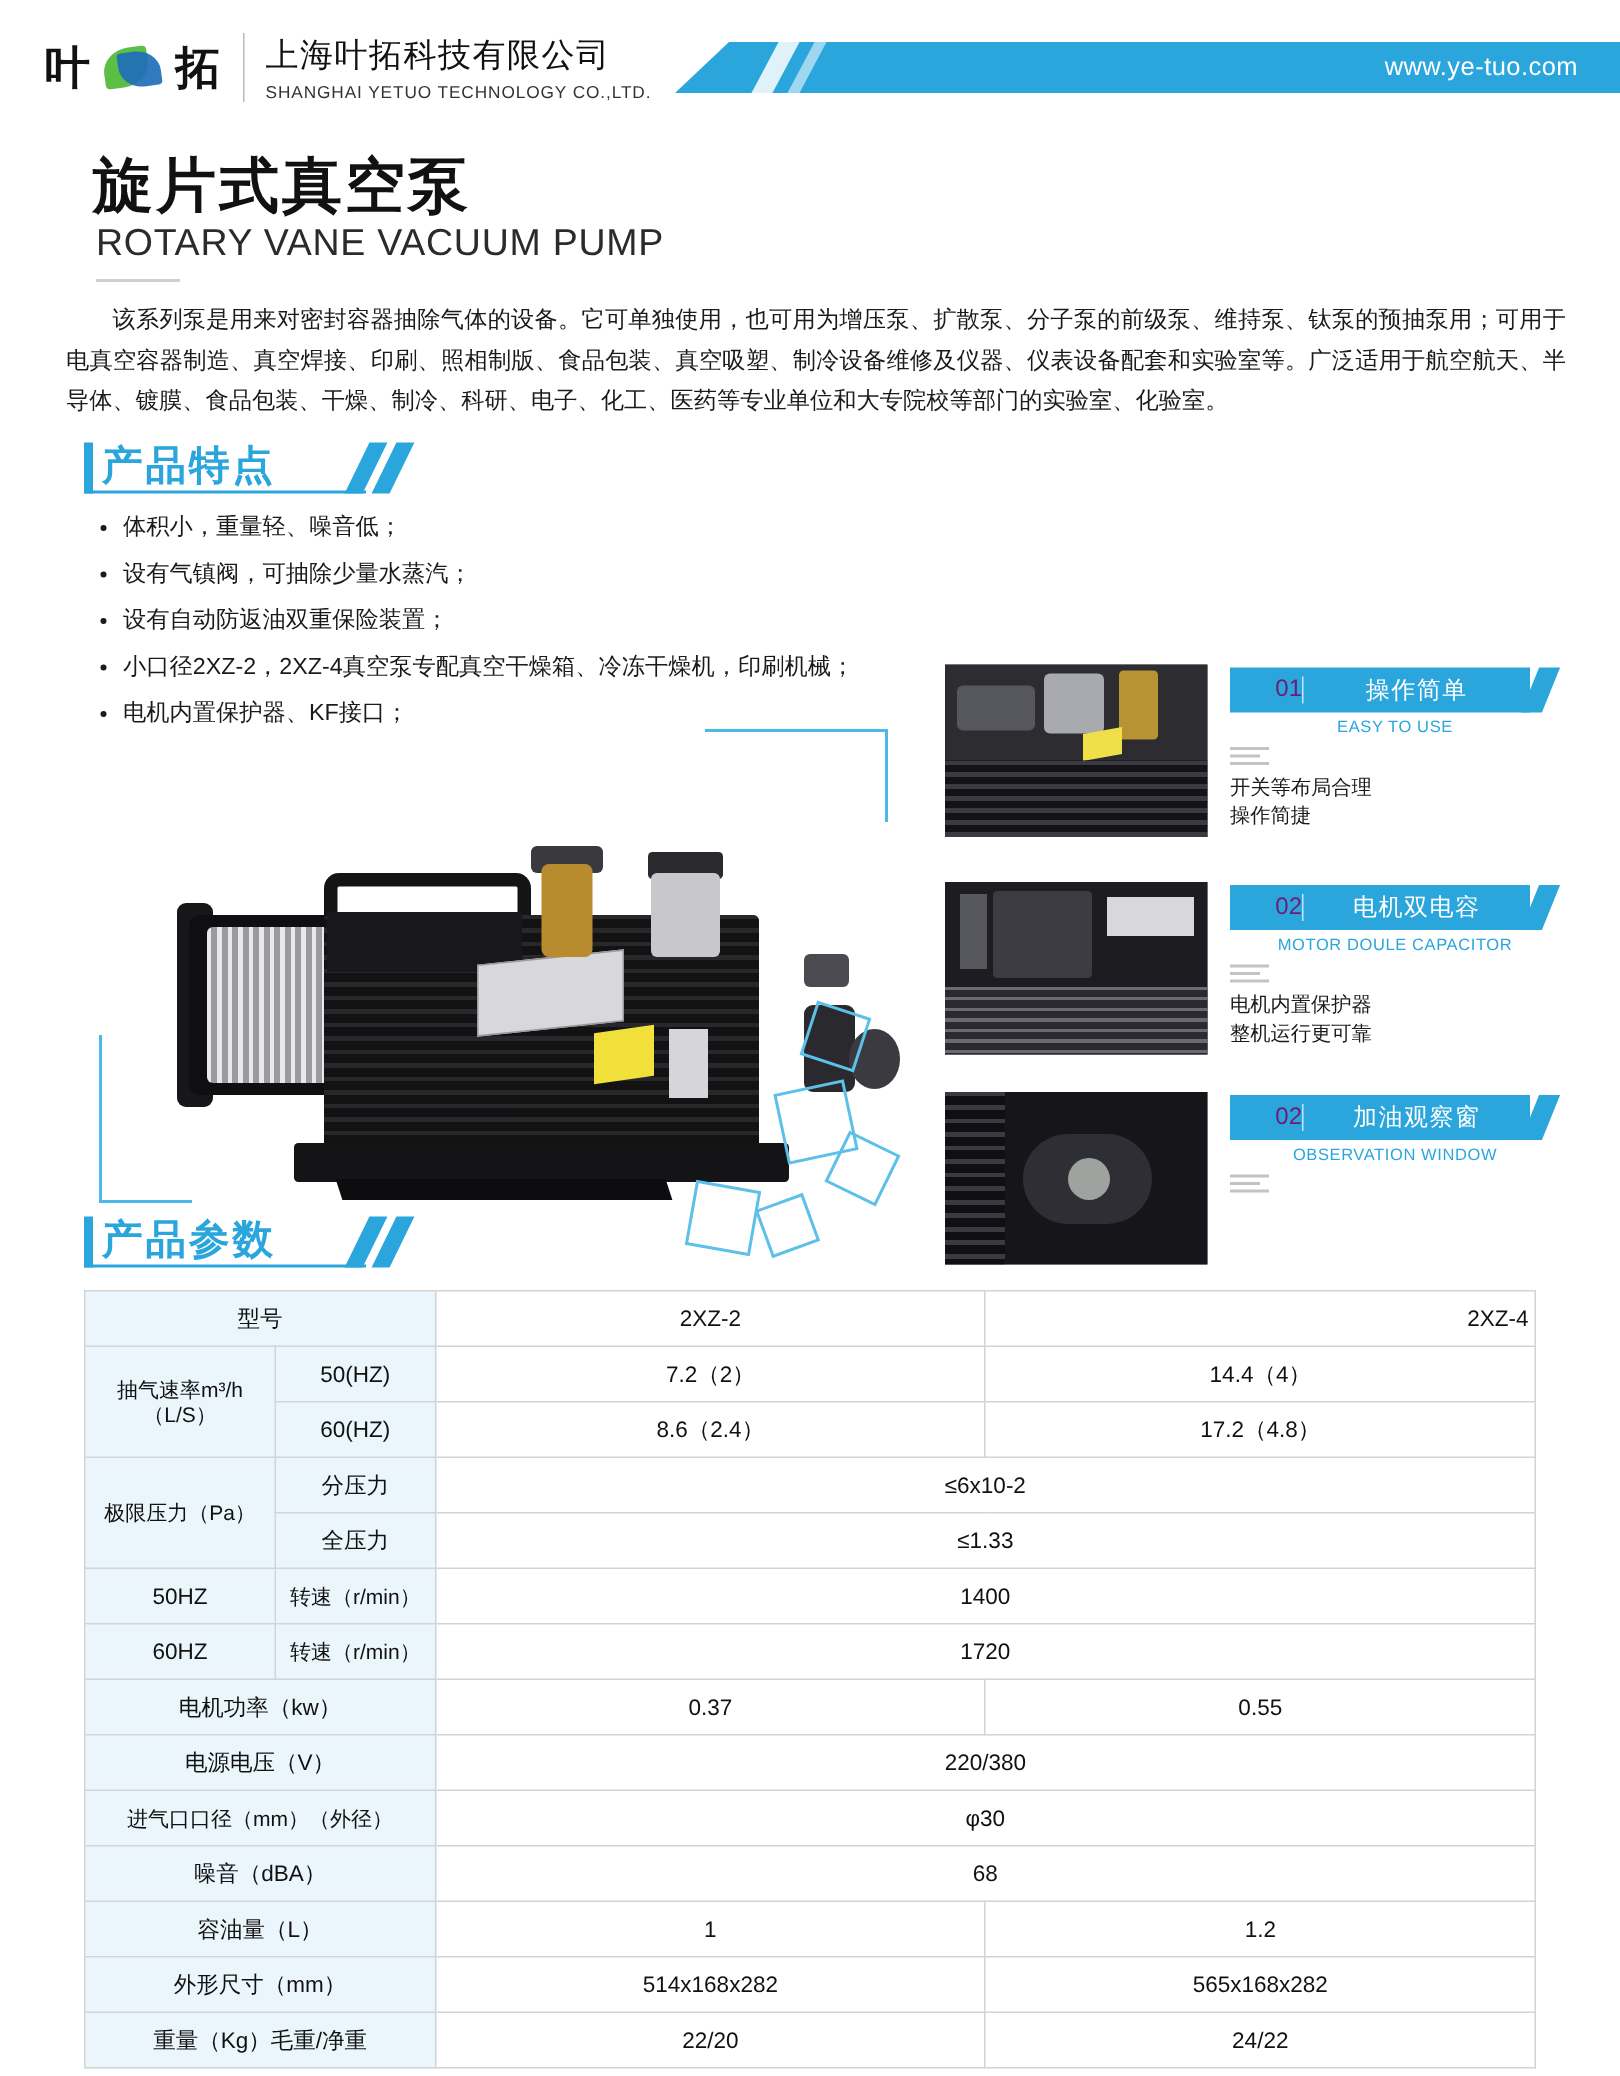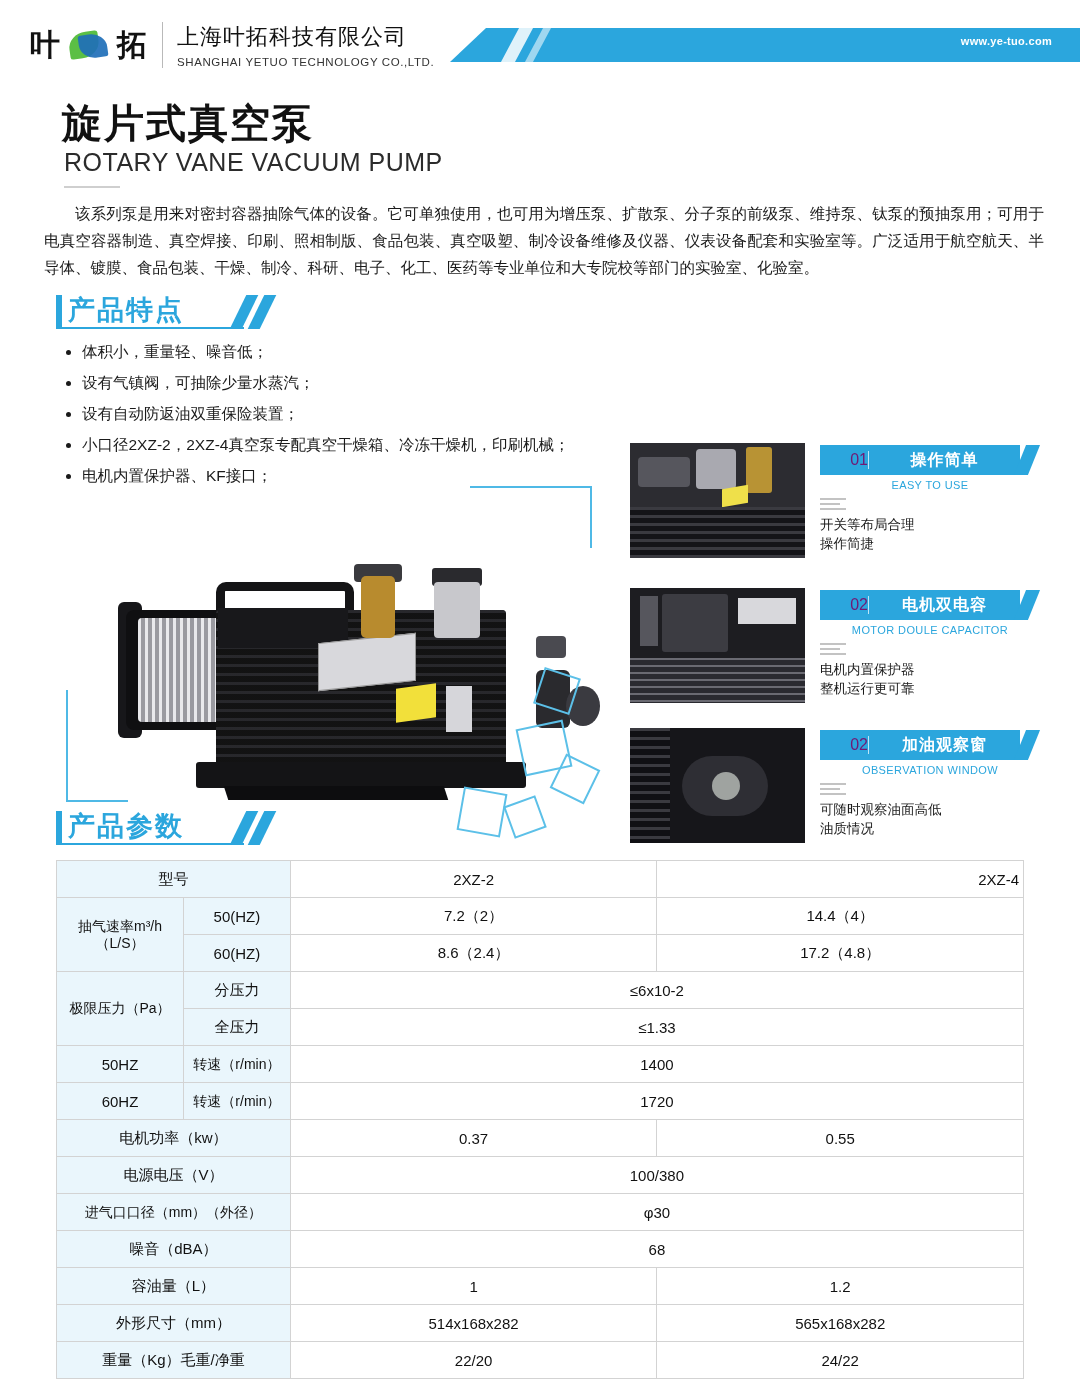--- a/index.html
+++ b/index.html
@@ -15,21 +15,21 @@
   .logo-wrap{position:absolute;left:30px;top:22px;display:flex;align-items:center;}
   .logo-char{font-size:30px;font-weight:bold;color:#111;letter-spacing:1px;font-family:"DejaVu Sans",sans-serif;}
   .logo-mark{width:44px;height:34px;margin:0 6px;position:relative;overflow:hidden;}
   .logo-mark .leaf1{position:absolute;left:2px;top:4px;width:30px;height:26px;background:#5bbf45;border-radius:60% 10% 60% 10%;transform:rotate(-8deg);}
   .logo-mark .leaf2{position:absolute;left:12px;top:6px;width:28px;height:24px;background:#1f6fb8;border-radius:10% 60% 10% 60%;transform:rotate(-8deg);opacity:.92;}
   .logo-divider{width:1px;height:46px;background:#b9b9b9;margin:0 14px;}
   .logo-text-cn{font-size:22px;color:#111;letter-spacing:1px;}
   .logo-text-en{font-size:11.5px;color:#333;letter-spacing:.6px;margin-top:4px;}
   .header-bar{position:absolute;right:0;top:28px;width:630px;height:34px;background:#2ba6dd;
     clip-path:polygon(36px 0, 100% 0, 100% 100%, 0 100%);}
-  .header-bar .url{position:absolute;right:28px;top:7px;color:#fff;font-size:11px;font-weight:bold;letter-spacing:.3px;}
+  .header-bar .url{position:absolute;right:28px;top:7px;color:#fff;font-size:17px;font-weight:normal;letter-spacing:.3px;}
   .header-bar .slash1{position:absolute;left:60px;top:0;width:14px;height:34px;background:#ffffff;transform:skewX(-28deg);opacity:.85;}
   .header-bar .slash2{position:absolute;left:84px;top:0;width:8px;height:34px;background:#ffffff;transform:skewX(-28deg);opacity:.55;}
 
   
   .title-cn{position:absolute;left:62px;top:96px;font-size:40px;font-weight:bold;letter-spacing:2px;color:#111;}
   .title-en{position:absolute;left:64px;top:148px;font-size:25px;color:#2b2b2b;letter-spacing:.5px;}
   .title-rule{position:absolute;left:64px;top:186px;width:56px;height:2px;background:#cfcfcf;}
 
   .intro{position:absolute;left:44px;top:200px;width:1000px;font-size:15.5px;line-height:27px;color:#1a1a1a;text-align:justify;}
   .intro p{margin:0;text-indent:2em;}
@@ -75,21 +75,21 @@
   .pump .tag{position:absolute;left:380px;top:196px;width:26px;height:46px;background:#d6d6da;}
 
   .poly{position:absolute;border:2px solid #5cc0e8;}
 
   
   .fcard{position:absolute;width:430px;height:115px;}
   .fcard .img{position:absolute;left:0;top:0;width:175px;height:115px;background:#202024;overflow:hidden;}
   .fcard .badge{position:absolute;left:190px;top:2px;width:200px;height:30px;background:#2ba6dd;display:flex;align-items:center;}
   .fcard .badge .num{width:48px;text-align:right;color:#701a75;font-size:16px;font-weight:normal;}
   .fcard .badge .sep{width:1px;height:18px;background:#bfe6f7;}
-  .fcard .badge .ttl{flex:1;text-align:center;color:#fff;font-size:16px;font-weight:bold;letter-spacing:1px;}
+  .fcard .badge .ttl{flex:1;text-align:center;color:#fff;font-size:16px;font-weight:normal;letter-spacing:1px;}
   .fcard .badge .tail{position:absolute;right:-14px;top:0;width:14px;height:30px;background:#2ba6dd;transform:skewX(-22deg);}
   .fcard .en{position:absolute;left:190px;top:36px;width:220px;font-size:11px;color:#2ba6dd;letter-spacing:.4px;text-align:center;}
   .fcard .lines{position:absolute;left:190px;top:55px;width:26px;}
   .fcard .lines i{display:block;height:2px;background:#c3c3c3;margin-bottom:3px;}
   .fcard .lines i:nth-child(1){width:26px;}
   .fcard .lines i:nth-child(2){width:20px;}
   .fcard .lines i:nth-child(3){width:26px;}
   .fcard .desc{position:absolute;left:190px;top:72px;width:230px;font-size:13.5px;line-height:19px;color:#1a1a1a;}
 
   
@@ -254,24 +254,20 @@
     <span class="sep"></span>
     <span class="ttl">加油观察窗</span>
     <span class="tail"></span>
   </div>
   <div class="en">OBSERVATION  WINDOW</div>
   <div class="lines">
       <i></i>
       <i></i>
       <i></i>
     </div>
-  <div class="desc">
-    <div>可随时观察油面高低</div>
-    <div>油质情况</div>
-  </div>
 </div>
 
 <div class="sec" style="left:56px;top:808px;">
   <span class="bar"></span>
   <span class="label">产品参数</span>
   <span class="ar1" style="left:182px;"></span>
   <span class="ar2" style="left:200px;"></span>
 </div>
 <div class="sec-underline" style="left:56px;top:843px;width:188px;"></div>
 
@@ -312,21 +308,21 @@
     <td class="h unit">转速（r/min）</td>
     <td class="v" colspan="2">1720</td>
   </tr>
   <tr>
     <td class="h" colspan="2">电机功率（kw）</td>
     <td class="v">0.37</td>
     <td class="v">0.55</td>
   </tr>
   <tr>
     <td class="h" colspan="2">电源电压（V）</td>
-    <td class="v" colspan="2">100/380</td>
+    <td class="v" colspan="2">220/380</td>
   </tr>
   <tr>
     <td class="h unit" colspan="2">进气口口径（mm）（外径）</td>
     <td class="v" colspan="2">φ30</td>
   </tr>
   <tr>
     <td class="h" colspan="2">噪音（dBA）</td>
     <td class="v" colspan="2">68</td>
   </tr>
   <tr>

